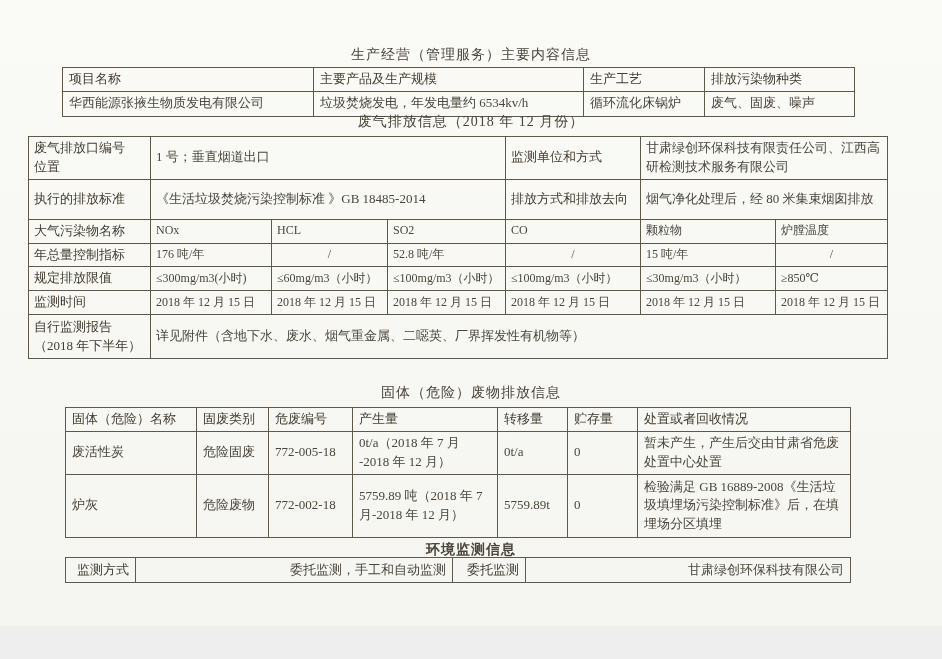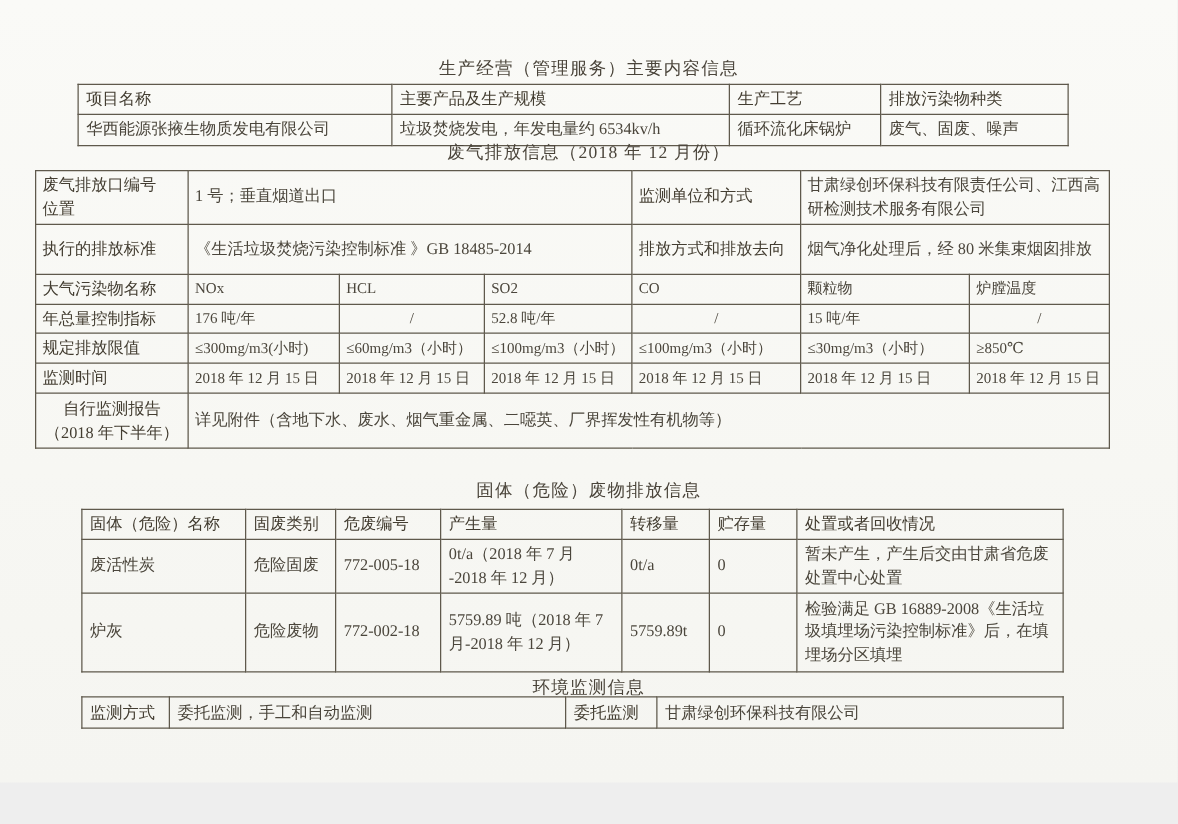--- a/index.html
+++ b/index.html
@@ -34,21 +34,21 @@
     border: 1px solid #5f594c;
     padding: 2px 6px;
     vertical-align: middle;
     line-height: 1.45;
     overflow: hidden;
   }
   td.lbl { font-weight: normal; color: #433d31; }
   .slash { text-align: center; }
   .two-line span { display: block; }
   .matrix-cell { font-size: 12px; letter-spacing: 0; white-space: nowrap; }
-  .report-lbl { text-align: center; }
+  .report-lbl { }
   #t-wastegas td { padding: 2px 5px; }
   #t-solid td { padding: 2px 6px; }
 </style>
 </head>
 <body>
 
 <div class="page">
 
   <div class="sec-title" style="top:46px;">生产经营（管理服务）主要内容信息</div>
 
@@ -185,23 +185,23 @@
       <td>危险废物</td>
       <td>772-002-18</td>
       <td>5759.89 吨（2018 年 7 月-2018 年 12 月）</td>
       <td>5759.89t</td>
       <td>0</td>
       <td>检验满足 GB 16889-2008《生活垃圾填埋场污染控制标准》后，在填埋场分区填埋</td>
     </tr>
   </tbody>
     </table>
 
-  <div class="sec-title" style="top:541px;">环境监测信息</div>
-
-  <table id="t-env" style="left:65px; top:557px; width:785px;">
+  <div class="sec-title" style="top:541px;font-weight:bold;">环境监测信息</div>
+
+  <table id="t-env" style="left:65px; top:557px; width:785px;text-align:right;">
     <colgroup>
         <col style="width:70px">
         <col style="width:317px">
         <col style="width:73px">
         <col style="width:325px">
       </colgroup>
     <tbody>
         <tr style="height:25px">
       <td class="lbl">监测方式</td>
       <td>委托监测，手工和自动监测</td>

